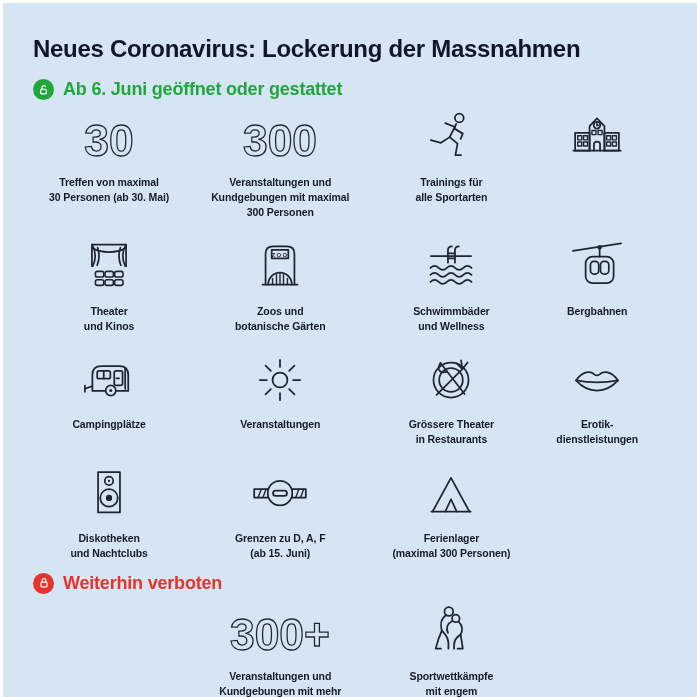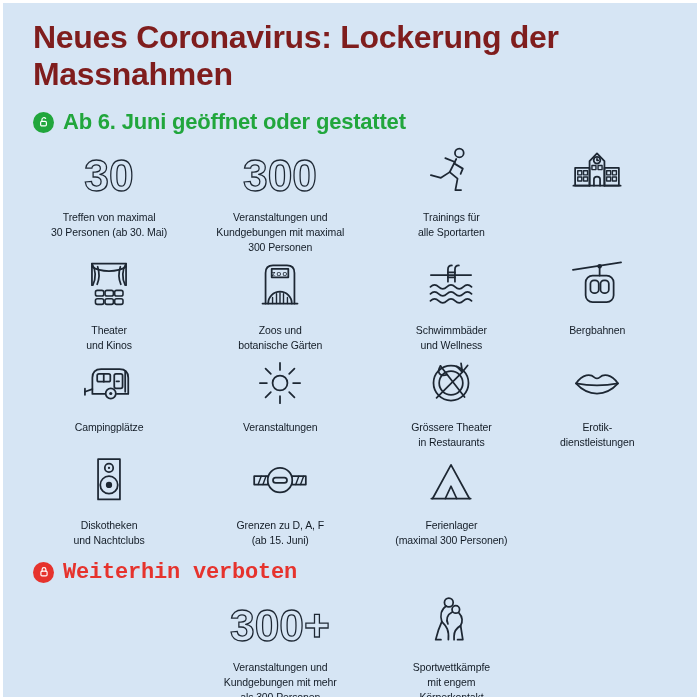--- a/index.html
+++ b/index.html
@@ -4,35 +4,35 @@
 <style>
   html,body{margin:0;padding:0;}
   body{
     width:697px;height:697px;overflow:hidden;box-sizing:border-box;
     background:var(--bg,#d6e5f4);
     border-top:3px solid #ffffff;border-left:3px solid #ffffff;
     font-family:"Liberation Sans",sans-serif;color:var(--ink,#16202b);
   }
   .container{padding:16px 30px 0 30px;}
   .page-title{
-    font-size:32px;font-weight:bold;letter-spacing:-0.3px;
-    margin:0 0 16px 0;color:#7f1d1d;
+    font-size:24px;font-weight:bold;letter-spacing:-0.3px;
+    margin:16px 0 16px 0;color:#0f172a;
   }
   .section-header{display:flex;align-items:center;gap:9px;margin:4px 0 12px 0;}
-  .section-title{font-size:22px;font-weight:bold;letter-spacing:-0.2px;}
+  .section-title{font-size:18px;font-weight:bold;letter-spacing:-0.2px;}
   .allowed .section-title{color:var(--green,#21a63c);}
-  .forbidden .section-title{color:var(--red,#e6332d);font-family:Liberation Mono, monospace;}
+  .forbidden .section-title{color:var(--red,#e6332d);}
   .badge{width:21px;height:21px;border-radius:50%;display:flex;align-items:center;justify-content:center;flex:0 0 auto;}
   .allowed .badge{background:var(--green,#21a63c);}
   .forbidden .badge{background:var(--red,#e6332d);}
-  .grid{display:grid;grid-template-columns:24% 30% 24% 22%;row-gap:4px;margin-bottom:10px;}
+  .grid{display:grid;grid-template-columns:24% 30% 24% 22%;row-gap:20px;margin-bottom:10px;}
   .item{display:flex;flex-direction:column;align-items:center;text-align:center;padding:0 6px;}
   .icon-box{height:54px;display:flex;align-items:flex-end;justify-content:center;margin-bottom:9px;}
   .label{
-    font-size:10.5px;font-weight:normal;line-height:1.45;letter-spacing:-0.1px;
+    font-size:10.5px;font-weight:bold;line-height:1.45;letter-spacing:-0.1px;
     white-space:pre-line;color:#131c26;
   }
   .forbidden{margin-top:12px;}
 </style>
 </head>
 <body>
 
 <div class="container">
   <h1 class="page-title">Neues Coronavirus: Lockerung der Massnahmen</h1>
 

